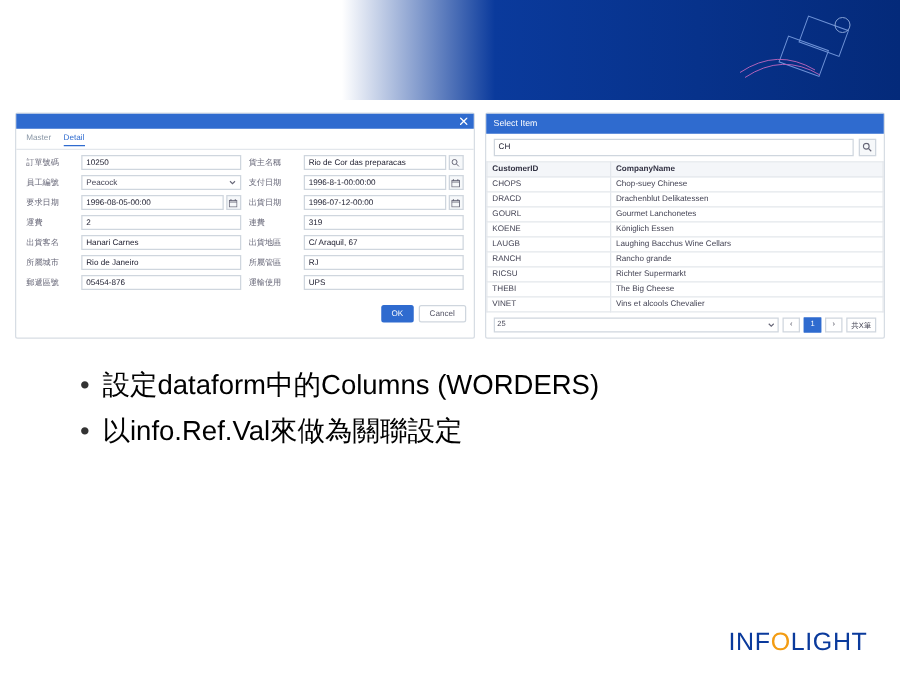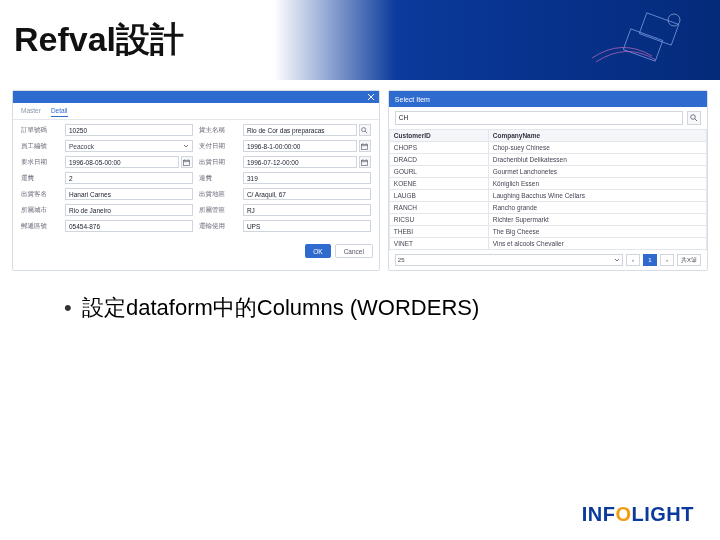--- a/index.html
+++ b/index.html
@@ -34,30 +34,29 @@
   table{width:100%;border-collapse:collapse;font-size:6.5px}
   th,td{border:1px solid #e3e7ec;padding:2px 4px;text-align:left;color:#445}
   th{background:#f4f6f9;color:#334;font-weight:600}
   .pager{display:flex;gap:3px;justify-content:flex-end;padding:4px 6px;align-items:center}
   .pg{width:14px;height:12px;border:1px solid #cfd6de;display:inline-flex;align-items:center;justify-content:center;font-size:6px;background:#fff;cursor:pointer}
   .pg.cur{background:#2f6bcf;color:#fff;border-color:#2f6bcf}
   .pg.sel{width:20px;justify-content:space-between;padding:0 2px}
   .bullets{padding:14px 60px;font-size:22px;line-height:1.7}
   .bullets li{list-style:none;position:relative;padding-left:22px}
   .bullets li::before{content:"•";position:absolute;left:4px;top:0;color:#333}
-  .logo{position:absolute;right:26px;bottom:14px;font-weight:700;font-size:20px;letter-spacing:.5px}
+  .logo{position:absolute;right:26px;bottom:14px;font-weight:400;font-size:20px;letter-spacing:.5px}
   .logo .inf{color:#0a3a9c}
   .logo .o{color:#f39c12}
   .logo .li{color:#0a3a9c}
 </style>
 </head>
 <body>
 
 <div class="banner">
-  <h1>Refval設計</h1>
   <svg class="deco" viewBox="0 0 120 64">
     <g stroke="#9fc2ff" stroke-width="0.8" fill="none" opacity="0.8">
       <rect x="60" y="10" width="34" height="22" transform="rotate(20 77 21)"></rect>
       <rect x="44" y="26" width="34" height="22" transform="rotate(20 61 37)"></rect>
       <path d="M10 50 Q40 30 70 48" stroke="#ff7bd1"></path>
       <path d="M14 54 Q44 34 74 52" stroke="#ff7bd1"></path>
       <circle cx="92" cy="12" r="6" stroke="#c6dcff"></circle>
     </g>
   </svg>
 </div>
@@ -242,17 +241,18 @@
       <span class="pg">‹</span>
       <span class="pg cur">1</span>
       <span class="pg">›</span>
       <span class="pg" style="width:auto;padding:0 3px">共X筆</span>
     </div>
   </div>
 </div>
 
 <ul class="bullets">
   <li>設定dataform中的Columns (WORDERS)</li>
+  <li>以info.Ref.Val來做為關聯設定</li>
 </ul>
 
 <div class="logo">
   <span class="inf">INF</span><span class="o">O</span><span class="li">LIGHT</span>
 </div>
 
 </body></html>

